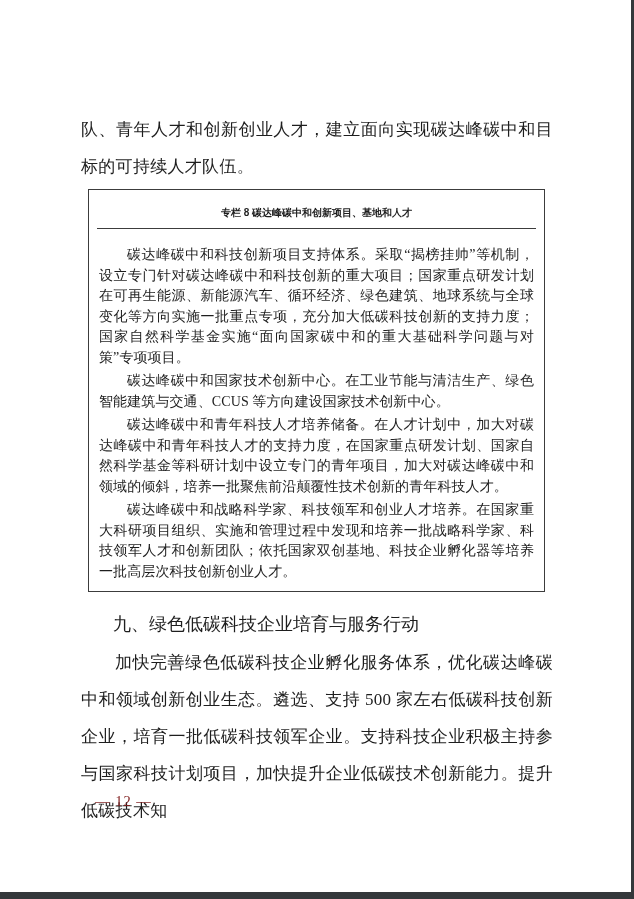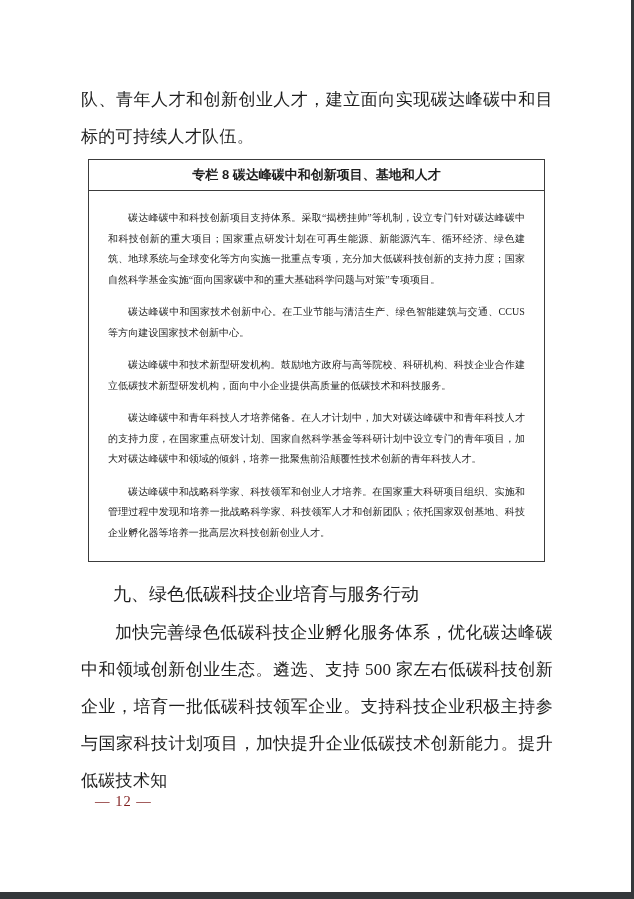--- a/index.html
+++ b/index.html
@@ -18,49 +18,49 @@
   }
   .page-edge-bottom {
     position: absolute; left: 0; bottom: 0;
     width: 634px; height: 7px;
     background: #34383b;
   }
   .content {
     position: absolute;
     left: 81px; top: 0;
     width: 472px;
-    padding-top: 81px;
+    padding-top: 111px;
   }
   .intro-paragraph {
     margin: 0;
     font-size: 17px;
     line-height: 37px;
     letter-spacing: 0.3px;
     text-align: justify;
   }
   .panel {
     margin: 4px 8px 0 7px;
     border: 1px solid #3c3c3c;
   }
   .panel-title {
-    margin: 0;
+    margin: 8px;
     height: 30px;
     line-height: 30px;
     text-align: center;
     font-family: "Liberation Sans", "DejaVu Sans", sans-serif;
     font-weight: bold;
-    font-size: 13px;
+    font-size: 10px;
     border-bottom: 1px solid #3c3c3c;
   }
   .panel-body {
     padding: 5px 7px 6px 7px;
   }
   .panel-paragraph {
-    margin: 12px;
-    font-size: 10px;
+    margin: 3px;
+    font-size: 14px;
     line-height: 20.5px;
     text-indent: 2em;
     text-align: justify;
     letter-spacing: 0.1px;
   }
   .section-heading {
     margin: 17px 0 0 0;
     padding-left: 32px;
     font-family: "Liberation Sans", "DejaVu Sans", sans-serif;
     font-weight: normal;
@@ -88,21 +88,20 @@
 
 <div class="content">
 
   <p class="intro-paragraph">队、青年人才和创新创业人才，建立面向实现碳达峰碳中和目标的可持续人才队伍。</p>
 
   <div class="panel">
     <div class="panel-title">专栏 8  碳达峰碳中和创新项目、基地和人才</div>
     <div class="panel-body">
       <p class="panel-paragraph">碳达峰碳中和科技创新项目支持体系。采取“揭榜挂帅”等机制，设立专门针对碳达峰碳中和科技创新的重大项目；国家重点研发计划在可再生能源、新能源汽车、循环经济、绿色建筑、地球系统与全球变化等方向实施一批重点专项，充分加大低碳科技创新的支持力度；国家自然科学基金实施“面向国家碳中和的重大基础科学问题与对策”专项项目。</p>
       <p class="panel-paragraph">碳达峰碳中和国家技术创新中心。在工业节能与清洁生产、绿色智能建筑与交通、CCUS 等方向建设国家技术创新中心。</p>
-      <p class="panel-paragraph">碳达峰碳中和技术新型研发机构。鼓励地方政府与高等院校、科研机构、科技企业合作建立低碳技术新型研发机构，面向中小企业提供高质量的低碳技术和科技服务。</p>
       <p class="panel-paragraph">碳达峰碳中和青年科技人才培养储备。在人才计划中，加大对碳达峰碳中和青年科技人才的支持力度，在国家重点研发计划、国家自然科学基金等科研计划中设立专门的青年项目，加大对碳达峰碳中和领域的倾斜，培养一批聚焦前沿颠覆性技术创新的青年科技人才。</p>
       <p class="panel-paragraph">碳达峰碳中和战略科学家、科技领军和创业人才培养。在国家重大科研项目组织、实施和管理过程中发现和培养一批战略科学家、科技领军人才和创新团队；依托国家双创基地、科技企业孵化器等培养一批高层次科技创新创业人才。</p>
     </div>
   </div>
 
   <h2 class="section-heading">九、绿色低碳科技企业培育与服务行动</h2>
 
   <p class="section-paragraph">加快完善绿色低碳科技企业孵化服务体系，优化碳达峰碳中和领域创新创业生态。遴选、支持 500 家左右低碳科技创新企业，培育一批低碳科技领军企业。支持科技企业积极主持参与国家科技计划项目，加快提升企业低碳技术创新能力。提升低碳技术知</p>
 
 </div>

